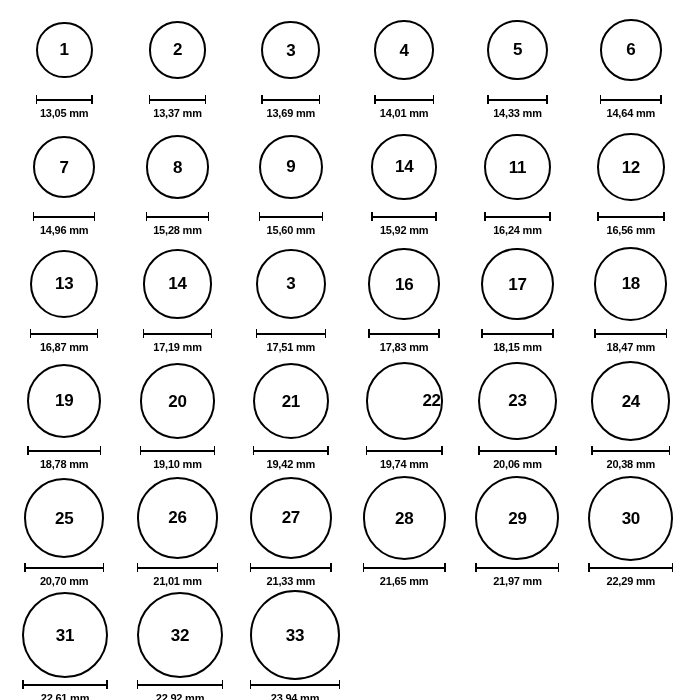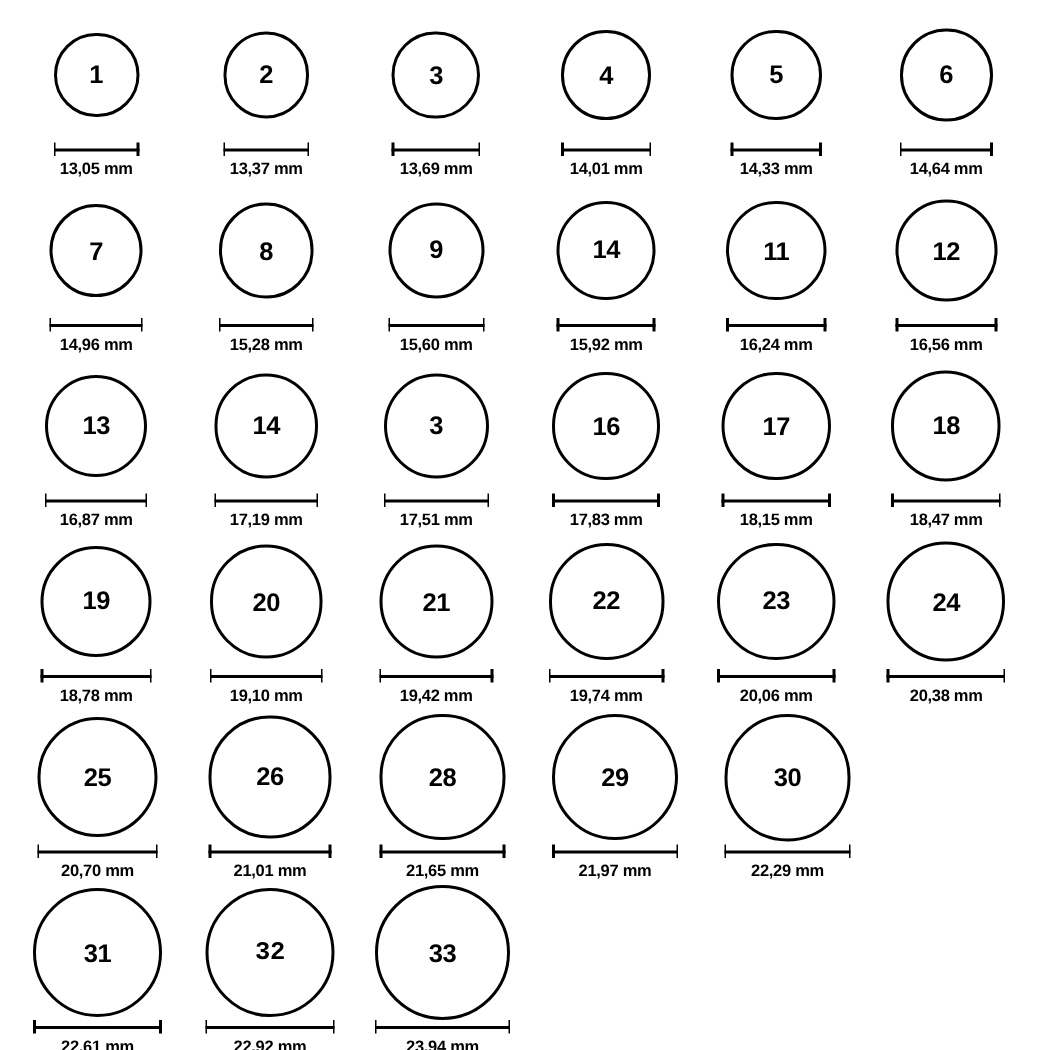--- a/index.html
+++ b/index.html
@@ -414,21 +414,21 @@
           <div class="measure-bar" style="width: 76.231px;">
             <div class="line"></div>
             <div class="cap left"></div>
             <div class="cap right"></div>
           </div>
           <div class="measure-label">19,42 mm</div>
         </div>
       </div>
       <div class="ring-cell">
         <div class="ring-circle-wrap">
-          <div class="ring-circle" style="width: 77.207px; height: 77.207px;">
+          <div class="ring-circle" style="width: 77.207px; height: 77.207px; justify-content: flex-end;">
             <span class="ring-number">22</span>
           </div>
         </div>
         <div class="measure-wrap">
           <div class="measure-bar" style="width: 77.207px;">
             <div class="line"></div>
             <div class="cap left"></div>
             <div class="cap right"></div>
           </div>
           <div class="measure-label">19,74 mm</div>
@@ -491,20 +491,35 @@
           <div class="measure-bar" style="width: 81.0805px;">
             <div class="line"></div>
             <div class="cap left"></div>
             <div class="cap right"></div>
           </div>
           <div class="measure-label">21,01 mm</div>
         </div>
       </div>
       <div class="ring-cell">
         <div class="ring-circle-wrap">
+          <div class="ring-circle" style="width: 82.0565px; height: 82.0565px;">
+            <span class="ring-number">27</span>
+          </div>
+        </div>
+        <div class="measure-wrap">
+          <div class="measure-bar" style="width: 82.0565px;">
+            <div class="line"></div>
+            <div class="cap left"></div>
+            <div class="cap right"></div>
+          </div>
+          <div class="measure-label">21,33 mm</div>
+        </div>
+      </div>
+      <div class="ring-cell">
+        <div class="ring-circle-wrap">
           <div class="ring-circle" style="width: 83.0325px; height: 83.0325px;">
             <span class="ring-number">28</span>
           </div>
         </div>
         <div class="measure-wrap">
           <div class="measure-bar" style="width: 83.0325px;">
             <div class="line"></div>
             <div class="cap left"></div>
             <div class="cap right"></div>
           </div>
@@ -553,21 +568,21 @@
           <div class="measure-bar" style="width: 85.9605px;">
             <div class="line"></div>
             <div class="cap left"></div>
             <div class="cap right"></div>
           </div>
           <div class="measure-label">22,61 mm</div>
         </div>
       </div>
       <div class="ring-cell">
         <div class="ring-circle-wrap">
-          <div class="ring-circle" style="width: 86.906px; height: 86.906px; font-family: Liberation Mono, monospace;">
+          <div class="ring-circle" style="width: 86.906px; height: 86.906px;">
             <span class="ring-number">32</span>
           </div>
         </div>
         <div class="measure-wrap">
           <div class="measure-bar" style="width: 86.906px;">
             <div class="line"></div>
             <div class="cap left"></div>
             <div class="cap right"></div>
           </div>
           <div class="measure-label">22,92 mm</div>

